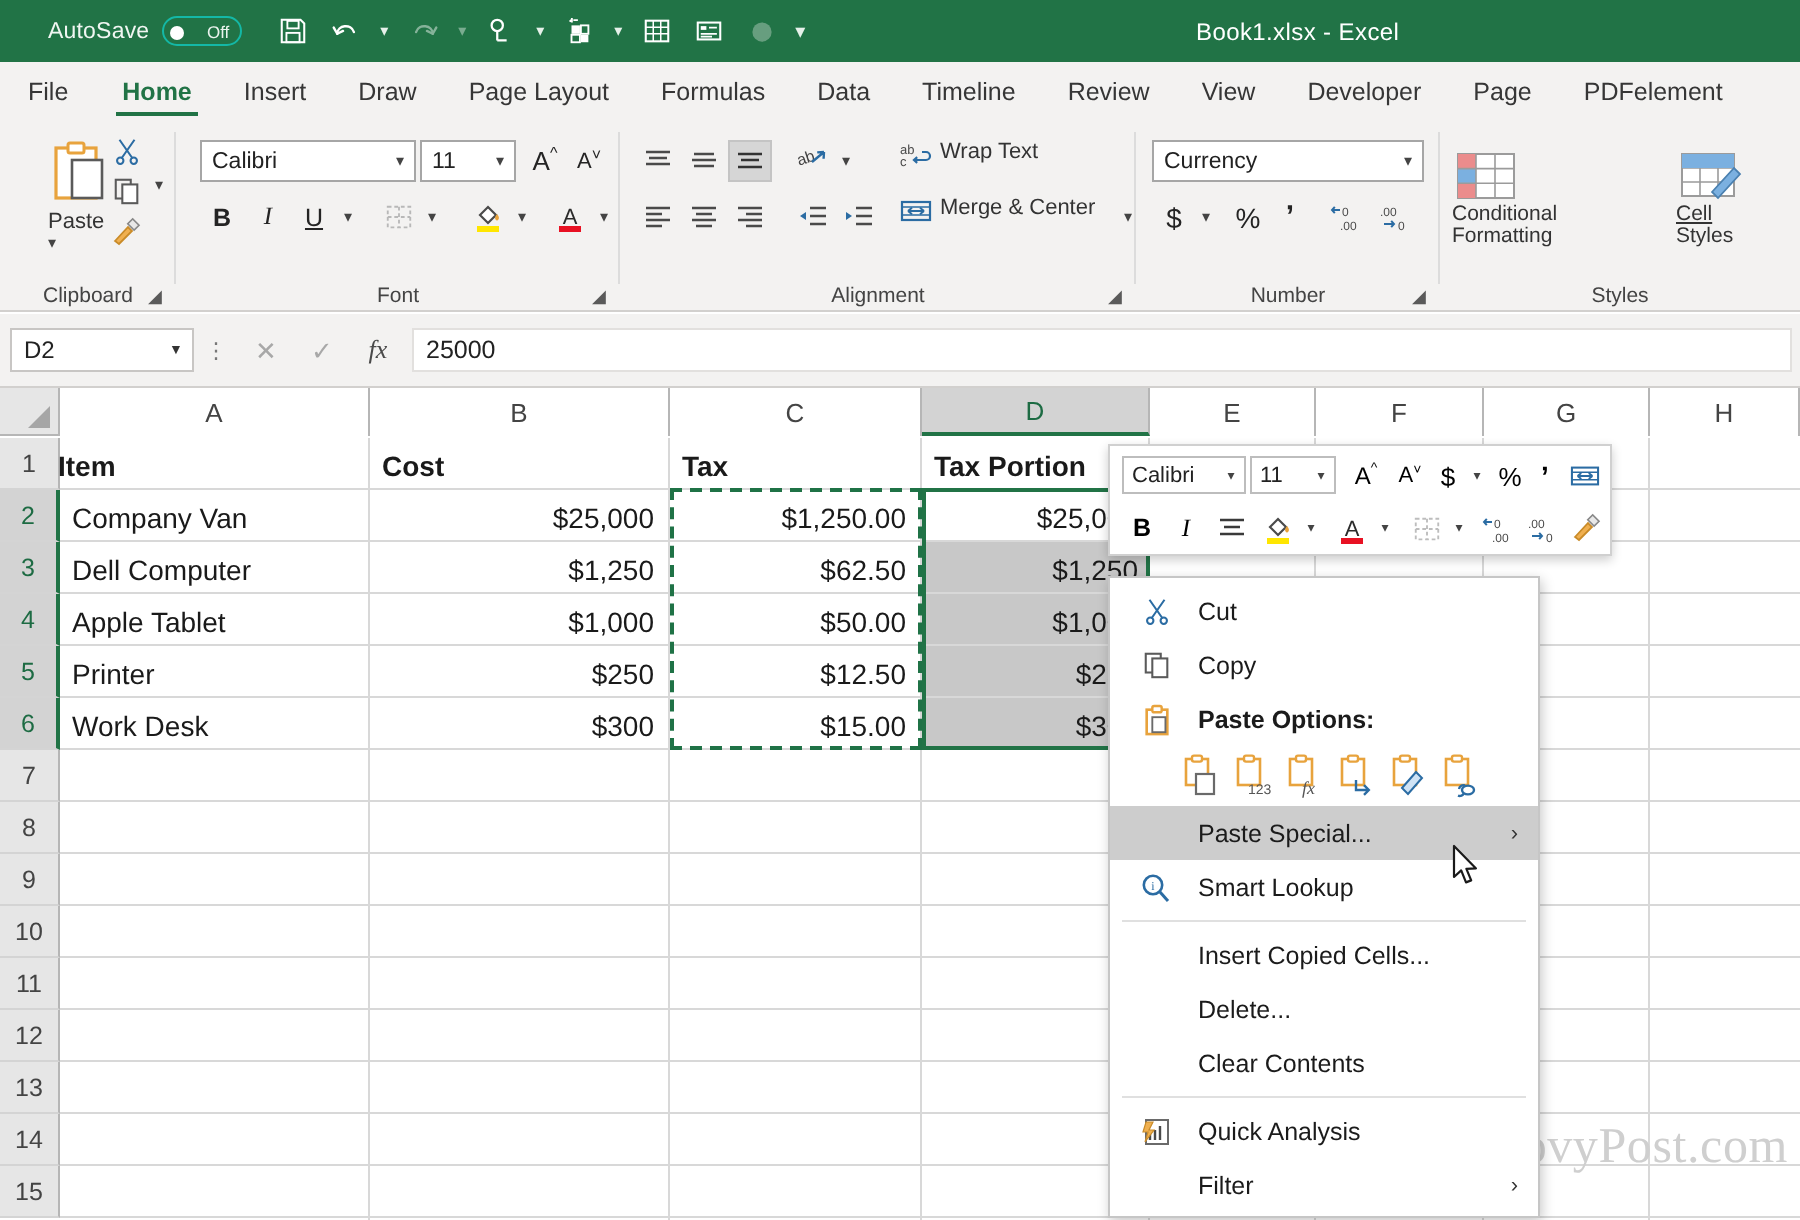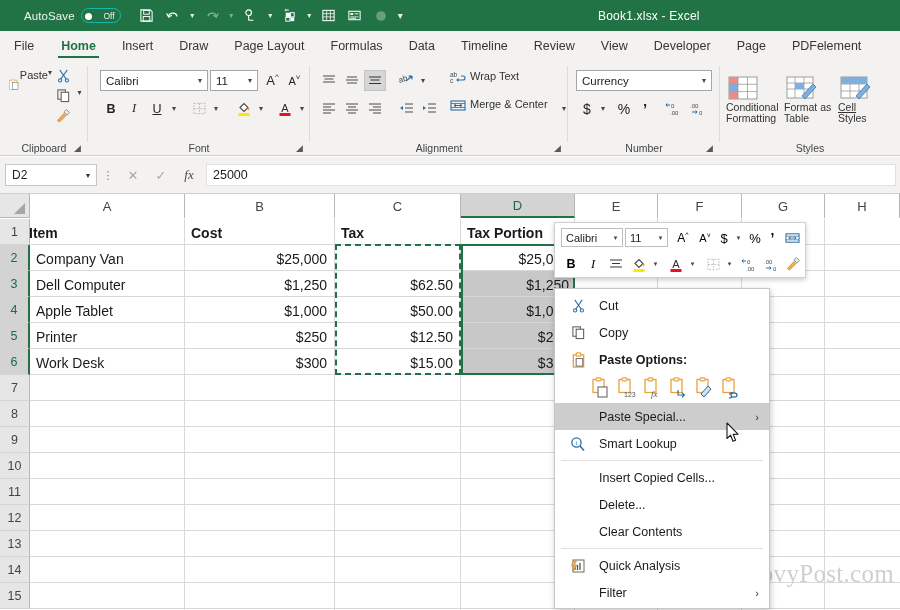--- a/index.html
+++ b/index.html
@@ -302,21 +302,21 @@
     <div class="tab">Review</div>
     <div class="tab">View</div>
     <div class="tab">Developer</div>
     <div class="tab">Page</div>
     <div class="tab">PDFelement</div>
   </div>
 
   <div class="ribbon">
 
     <div class="rgroup" style="left:0; width:88px;">
-      <div class="icon-btn" style="left:8px; top:8px; width:44px; height:60px; flex-direction:row;">
+      <div class="icon-btn" style="left:24px; top:8px; width:44px; height:60px; flex-direction:column;">
         <svg width="32" height="34" viewBox="0 0 32 34">
           <rect x="4" y="4" width="20" height="25" fill="#fff" stroke="#e8a33d" stroke-width="1.6"></rect>
           <rect x="10" y="1.5" width="8" height="5" rx="1" fill="#fff" stroke="#e8a33d" stroke-width="1.5"></rect>
           <rect x="12" y="10" width="15" height="19" fill="#fff" stroke="#5a5a5a" stroke-width="1.3"></rect>
         </svg>
         <span class="lbl" style="margin-top:1px;">Paste</span>
         <span style="font-size:8px; color:#444;">▾</span>
       </div>
       <div class="icon-btn" style="left:52px; top:8px; width:22px; height:18px;">
         <svg width="15" height="15" viewBox="0 0 16 16">
@@ -501,30 +501,20 @@
       <div class="icon-btn" style="left:6px; top:6px; width:58px; height:66px; flex-direction:column;">
         <svg width="34" height="27" viewBox="0 0 34 27">
           <rect x="3" y="2" width="28" height="22" fill="#fff" stroke="#9b9b9b" stroke-width="1"></rect>
           <rect x="3" y="2" width="9" height="7.3" fill="#eb8c8c"></rect>
           <rect x="3" y="9.3" width="9" height="7.3" fill="#7bb0e0"></rect>
           <rect x="3" y="16.6" width="9" height="7.4" fill="#eb8c8c"></rect>
           <path d="M12 2 v22 M21.5 2 v22 M3 9.3 h28 M3 16.6 h28" stroke="#9b9b9b" stroke-width=".8"></path>
         </svg>
         <span class="lbl" style="font-size:10.5px; line-height:11px; text-align:center;">Conditional</span>
         <span class="lbl" style="font-size:10.5px; line-height:11px; text-align:center;">Formatting</span>
-      </div>
-      <div class="icon-btn" style="left:64px; top:6px; width:54px; height:66px; flex-direction:column;">
-        <svg width="34" height="27" viewBox="0 0 34 27">
-          <rect x="3" y="2" width="26" height="21" fill="#fff" stroke="#9b9b9b" stroke-width="1"></rect>
-          <path d="M3 8 h26 M3 14 h26 M11 2 v21 M20 2 v21" stroke="#9b9b9b" stroke-width=".8"></path>
-          <rect x="11" y="8" width="9" height="6" fill="#7bb0e0"></rect>
-          <path d="M18 21 L29 9 L32 12 L21 24 Z" fill="#7bb0e0" stroke="#4a80b0" stroke-width=".9"></path>
-        </svg>
-        <span class="lbl" style="font-size:10.5px; line-height:11px;">Format as</span>
-        <span class="lbl" style="font-size:10.5px; line-height:11px;">Table</span>
       </div>
       <div class="icon-btn" style="left:118px; top:6px; width:50px; height:66px; flex-direction:column;">
         <svg width="34" height="27" viewBox="0 0 34 27">
           <rect x="3" y="2" width="26" height="21" fill="#fff" stroke="#9b9b9b" stroke-width="1"></rect>
           <path d="M3 9 h26 M3 16 h26 M12 2 v21 M21 2 v21" stroke="#9b9b9b" stroke-width=".8"></path>
           <rect x="3" y="2" width="26" height="7" fill="#7bb0e0"></rect>
           <path d="M18 21 L29 9 L32 12 L21 24 Z" fill="#7bb0e0" stroke="#4a80b0" stroke-width=".9"></path>
         </svg>
         <span class="lbl" style="font-size:10.5px; line-height:11px;text-decoration:underline;">Cell</span>
         <span class="lbl" style="font-size:10.5px; line-height:11px;">Styles</span>
@@ -605,20 +595,21 @@
     <div class="cell shaded" style="left:462px; top:129px; width:112px;"></div>
     <div class="cell shaded" style="left:462px; top:155px; width:112px;"></div>
 
     <div class="cell bold" style="left:24px;  top:26px; width:150px;">Item</div>
     <div class="cell bold" style="left:186px; top:26px; width:146px;">Cost</div>
     <div class="cell bold" style="left:336px; top:26px; width:122px;">Tax</div>
     <div class="cell bold" style="left:462px; top:26px; width:130px; overflow:hidden;">Tax Portion</div>
 
     <div class="cell" style="left:31px;  top:52px; width:150px;">Company Van</div>
     <div class="cell right" style="left:186px; top:52px; width:146px;">$25,000</div>
+    <div class="cell right" style="left:336px; top:52px; width:122px;">$1,250.00</div>
     <div class="cell right" style="left:462px; top:52px; width:112px;">$25,000</div>
 
     <div class="cell" style="left:31px;  top:78px; width:150px;">Dell Computer</div>
     <div class="cell right" style="left:186px; top:78px; width:146px;">$1,250</div>
     <div class="cell right" style="left:336px; top:78px; width:122px;">$62.50</div>
     <div class="cell right" style="left:462px; top:78px; width:112px; background:transparent;">$1,250</div>
 
     <div class="cell" style="left:31px;  top:104px; width:150px;">Apple Tablet</div>
     <div class="cell right" style="left:186px; top:104px; width:146px;">$1,000</div>
     <div class="cell right" style="left:336px; top:104px; width:122px;">$50.00</div>

